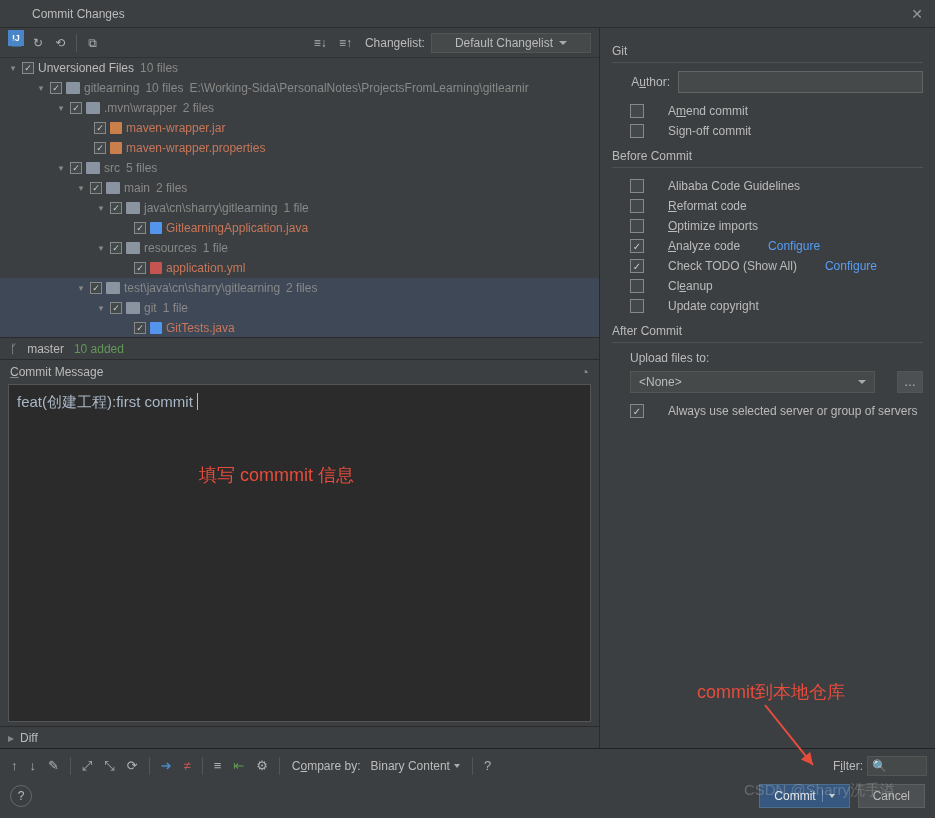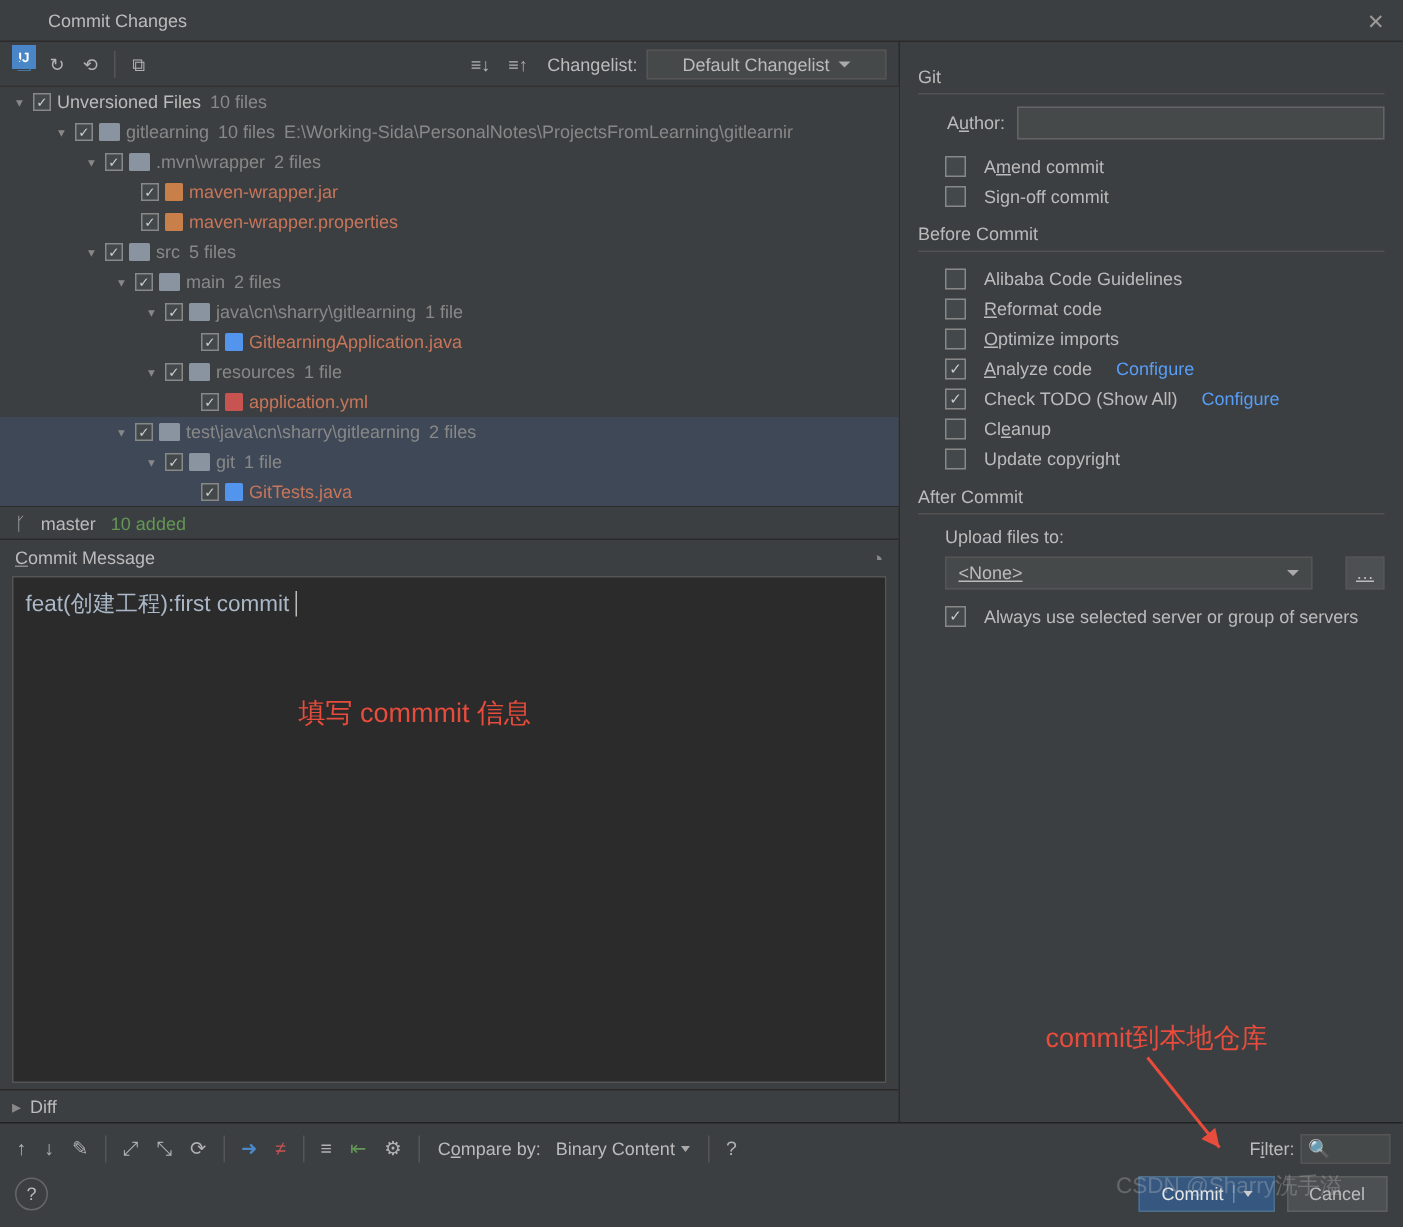--- a/index.html
+++ b/index.html
@@ -62,21 +62,21 @@
 .compare-lbl { color:#bbb; margin-left:4px; }
 .compare-combo { color:#bbb; padding:2px 4px; display:flex; align-items:center; gap:4px; }
 .compare-combo .caret { border-left:3px solid transparent; border-right:3px solid transparent; border-top:4px solid #aaa; }
 .filter-area{margin-left:auto; display:flex; align-items:center; gap:4px;}
 .filter-box { border:1px solid #555; background:#45494a; width:60px; height:20px; display:flex; align-items:center; padding:0 4px; color:#888;}
 .right-col .section { font-size:12px; color:#bbbbbb; margin:8px 0 8px 0; }
 .right-col .sectitle { color:#bbb; padding-bottom:4px; border-bottom:1px solid #515151; margin-bottom:8px; }
 .field-row { display:flex; align-items:center; margin-bottom:8px; gap:8px; }
 .field-row label { width:58px; text-align:right; color:#bbb; }
 .author-input { flex:1; border:1px solid #646464; background:#45494a; height:22px; }
-.chk-row { display:flex; align-items:center; gap:12px; padding:3px 0 3px 18px; color:#bbb; }
+.chk-row { display:flex; align-items:center; gap:24px; padding:3px 0 3px 18px; color:#bbb; }
 .chk2 { width:14px; height:14px; border:1px solid #888; background:#43494a; display:inline-flex; align-items:center; justify-content:center; font-size:10px; color:#ccc;}
 .chk2.checked::after{content:"✓";}
 .link { color:#589df6; margin-left:4px; cursor:pointer; }
 .upload-combo { border:1px solid #555; background:#45494a; color:#bbb; padding:3px 8px; display:flex; align-items:center; width:250px;}
 .upload-combo .caret{margin-left:auto; border-left:4px solid transparent; border-right:4px solid transparent; border-top:4px solid #aaa;}
 .small-btn { border:1px solid #555; background:#4c5052; color:#bbb; padding:3px 6px; }
 .footer { position:absolute; bottom:10px; left:10px; right:10px; display:flex; align-items:center;}
 .help-btn { width:22px; height:22px; border:1px solid #666; border-radius:11px; display:flex; align-items:center; justify-content:center; color:#bbb;}
 .commit-btn { margin-left:auto; background:#365880; color:#e6e6e6; border:1px solid #4c708c; padding:4px 14px; display:flex; align-items:center; gap:4px;}
 .commit-btn .caret{border-left:3px solid transparent;border-right:3px solid transparent;border-top:4px solid #ccc;}
@@ -294,21 +294,21 @@
       <div class="chk-row">
           <span class="chk2"></span>
           <span>Update copyright</span>
         </div>
     </div>
 
     <div class="section">
       <div class="sectitle">After Commit</div>
       <div style="padding-left:18px;">
         <div style="margin-bottom:6px;">Upload files to:</div>
-        <div style="display:flex; gap:22px; margin-bottom:8px;text-decoration:underline;">
+        <div style="display:flex; gap:22px; margin-bottom:8px;">
           <div class="upload-combo">
             <span>&lt;None&gt;</span>
             <span class="caret"></span>
           </div>
           <div class="small-btn">…</div>
         </div>
         <div class="chk-row" style="padding-left:0;">
           <span class="chk2 checked"></span>
           <span>Always use selected server or group of servers</span>
         </div>

